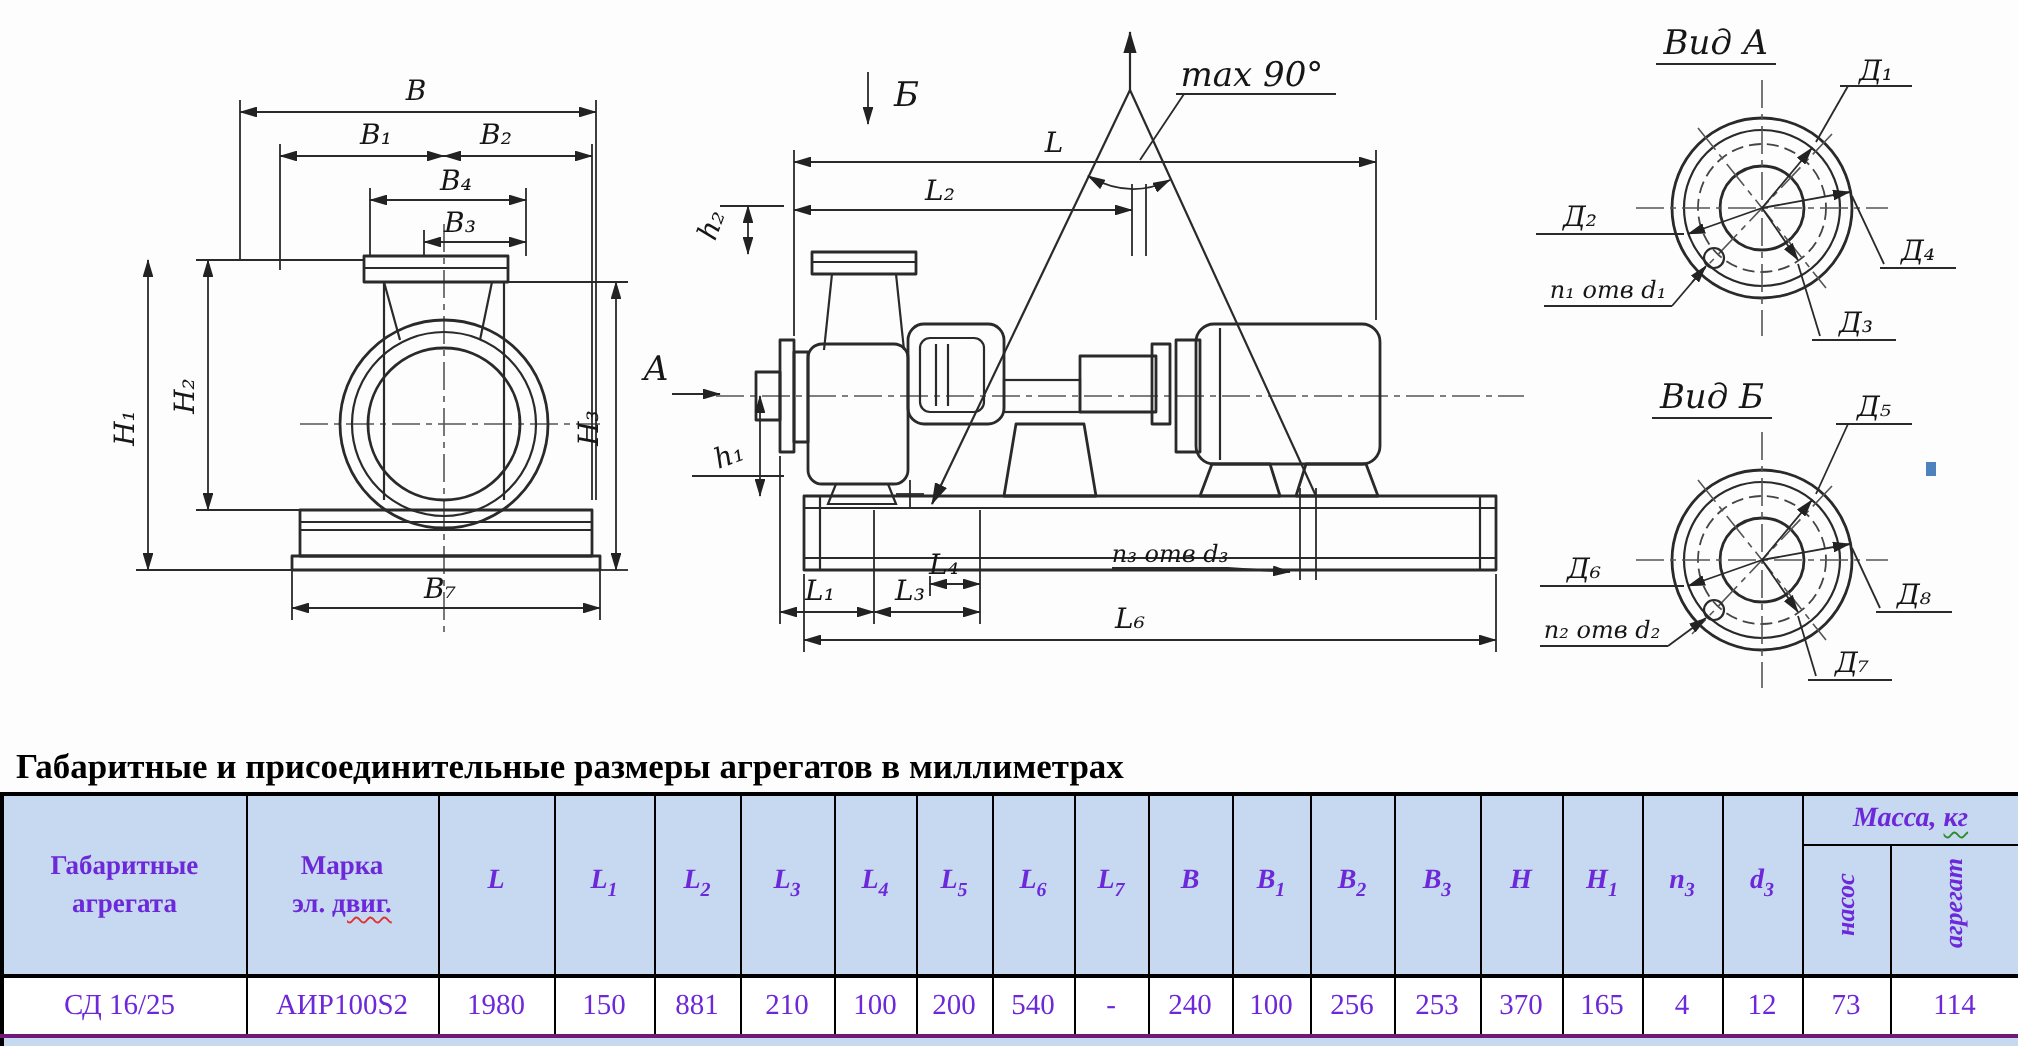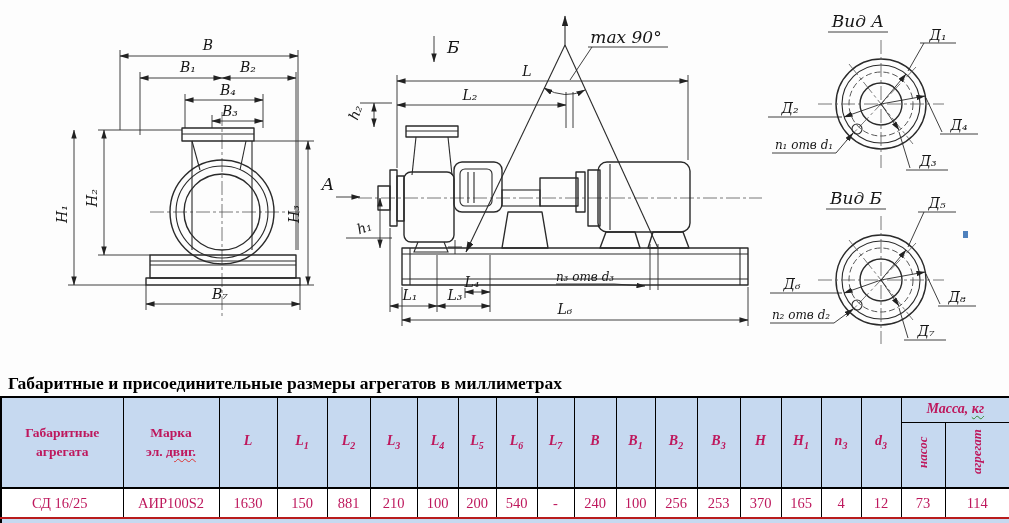--- a/index.html
+++ b/index.html
@@ -16,26 +16,26 @@
   svg text.big{font-size:17px;}
   svg text.small{font-size:12px;}
   .blue-mark{position:absolute;left:963px;top:231px;width:5px;height:7px;background:#4f81bd;}
   
   .tbl-title{position:absolute;left:0;top:372px;width:1009px;padding:1px 0 0 8px;
              font-weight:bold;font-size:17.5px;color:#000;}
   
   table.dims{position:absolute;left:0;top:396px;width:1009px;border-collapse:collapse;
              table-layout:fixed;border:2px solid #000;}
   table.dims th,table.dims td{border:1px solid #000;padding:0;overflow:hidden;
-             font-size:13.5px;color:#be185d;text-align:center;vertical-align:middle;}
+             font-size:13.5px;color:#6d28d9;text-align:center;vertical-align:middle;}
   table.dims th{background:#c6d9f0;font-weight:bold;line-height:1.35;}
   table.dims th.dim{font-style:italic;font-size:14px;}
   table.dims th sub{font-size:10px;}
   tr.h1{height:25px;} tr.h2{height:66px;} tr.data{height:30px;} tr.tail{height:6px;}
-  tr.data td{border-top:2px solid #000;border-bottom:2px solid #b91c1c;font-size:14.5px;background:#fff;}
+  tr.data td{border-top:2px solid #000;border-bottom:2px solid #701a75;font-size:14.5px;background:#fff;}
   tr.data td.left{text-align:left;padding-left:30px;}
   tr.tail td{background:#c6d9f0;}
   th.vcell .v{display:inline-block;writing-mode:vertical-rl;transform:rotate(180deg);
               font-style:italic;font-weight:bold;font-size:13px;height:58px;
               word-break:break-all;line-height:1.05;}
   .wavy-red{text-decoration:underline wavy #d33;text-decoration-thickness:1px;text-underline-offset:2px;}
   .wavy-green{text-decoration:underline wavy #2e8b2e;text-decoration-thickness:1px;text-underline-offset:2px;}
   th.mass i{font-size:14px;}
 </style>
 </head>
@@ -331,21 +331,21 @@
         <i><span>Масса, </span><span class="wavy-green">кг</span></i>
       </th>
     </tr>
     <tr class="h2">
       <th class="vcell"><span class="v">насос</span></th>
       <th class="vcell"><span class="v">агрегат</span></th>
     </tr>
     <tr class="data">
       <td class="left">СД 16/25</td>
       <td>АИР100S2</td>
-      <td>1630</td>
+      <td>1980</td>
       <td>150</td>
       <td>881</td>
       <td>210</td>
       <td>100</td>
       <td>200</td>
       <td>540</td>
       <td>-</td>
       <td>240</td>
       <td>100</td>
       <td>256</td>

